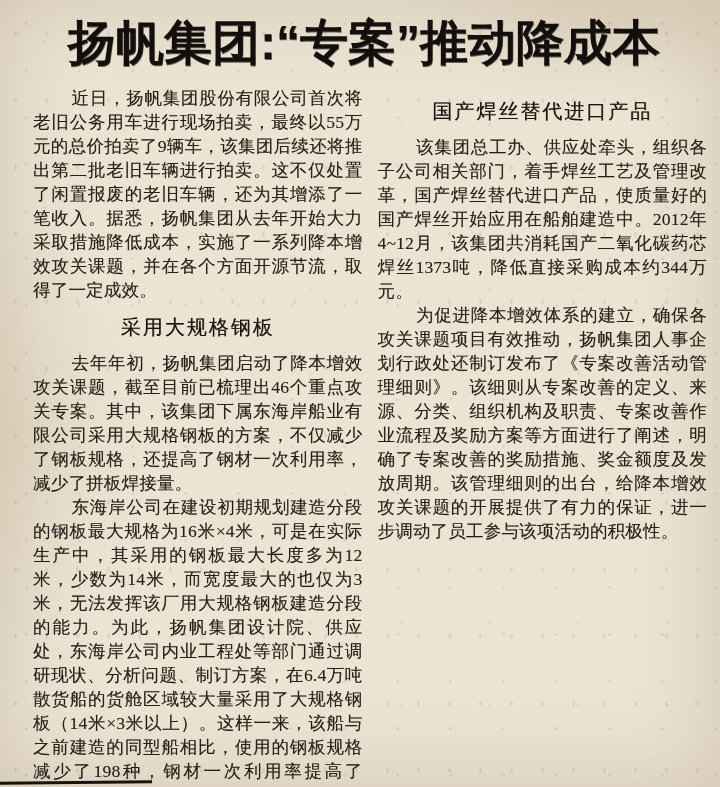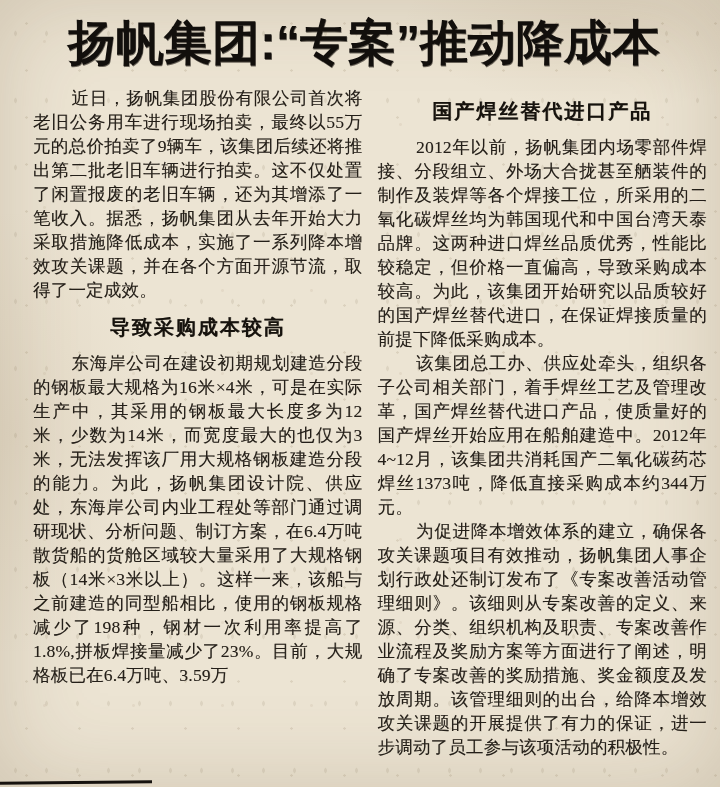--- a/index.html
+++ b/index.html
@@ -51,21 +51,21 @@
     letter-spacing:.2px;
     text-shadow:.3px .3px 0 rgba(35,26,16,.38);
   }
   .indent{text-indent:2.2em;}
   .cont{text-indent:0;}
   .subhead{
     margin:12px 0 10px;
     text-align:center;
     font-family:"Liberation Sans", sans-serif;
     font-size:20px;
-    font-weight:bold;
+    font-weight:normal;
     letter-spacing:2px;
     color:#16120d;
     text-shadow:.4px .4px 0 rgba(20,15,10,.5);
   }
   .bottom-rule{
     position:absolute;
     left:0;bottom:3px;
     width:152px;height:3px;
     background:#17130f;
     transform:rotate(-0.5deg);
@@ -76,31 +76,31 @@
 
 <div class="page">
 
   <h1 class="title">扬帆集团:“专案”推动降成本</h1>
 
   <div class="columns">
 
     <div class="col">
       <p class="para indent">近日，扬帆集团股份有限公司首次将老旧公务用车进行现场拍卖，最终以55万元的总价拍卖了9辆车，该集团后续还将推出第二批老旧车辆进行拍卖。这不仅处置了闲置报废的老旧车辆，还为其增添了一笔收入。据悉，扬帆集团从去年开始大力采取措施降低成本，实施了一系列降本增效攻关课题，并在各个方面开源节流，取得了一定成效。</p>
 
-      <h2 class="subhead">导致采购成本较高</h2>
+      <h2 class="subhead">采用大规格钢板</h2>
 
+      <p class="para indent">去年年初，扬帆集团启动了降本增效攻关课题，截至目前已梳理出46个重点攻关专案。其中，该集团下属东海岸船业有限公司采用大规格钢板的方案，不仅减少了钢板规格，还提高了钢材一次利用率，减少了拼板焊接量。</p>
 
       <p class="para indent">东海岸公司在建设初期规划建造分段的钢板最大规格为16米×4米，可是在实际生产中，其采用的钢板最大长度多为12米，少数为14米，而宽度最大的也仅为3米，无法发挥该厂用大规格钢板建造分段的能力。为此，扬帆集团设计院、供应处，东海岸公司内业工程处等部门通过调研现状、分析问题、制订方案，在6.4万吨散货船的货舱区域较大量采用了大规格钢板（14米×3米以上）。这样一来，该船与之前建造的同型船相比，使用的钢板规格减少了198种，钢材一次利用率提高了1.8%,拼板焊接量减少了23%。目前，大规格板已在6.4万吨、3.59万</p>
     </div>
 
     <div class="col">
 
       <h2 class="subhead">国产焊丝替代进口产品</h2>
 
-      <p class="para indent">2012年以前，扬帆集团内场零部件焊接、分段组立、外场大合拢甚至舾装件的制作及装焊等各个焊接工位，所采用的二氧化碳焊丝均为韩国现代和中国台湾天泰品牌。这两种进口焊丝品质优秀，性能比较稳定，但价格一直偏高，导致采购成本较高。为此，该集团开始研究以品质较好的国产焊丝替代进口，在保证焊接质量的前提下降低采购成本。</p>
 
       <p class="para indent">该集团总工办、供应处牵头，组织各子公司相关部门，着手焊丝工艺及管理改革，国产焊丝替代进口产品，使质量好的国产焊丝开始应用在船舶建造中。2012年4~12月，该集团共消耗国产二氧化碳药芯焊丝1373吨，降低直接采购成本约344万元。</p>
 
       <p class="para indent"><span>为促进降本增效体系的建立，确保各攻关课题项目有效推动，扬帆集团人事企划行政处还制订发布了《专案改善活动管理细则》。该细则从专案改善的定义、来源、分类、组织机构及职责、专案改善作业流程及奖励方案等方面进行了阐述，明确了专案改善的奖励措施、奖金额度及发放周期。该管理细则的出台，给降本增效攻关课题的开展提供了有力的保证，进一步调动了员工参与该项活动的积极性。</span></p>
     </div>
 
   </div>
 
   <div class="bottom-rule"></div>
 

